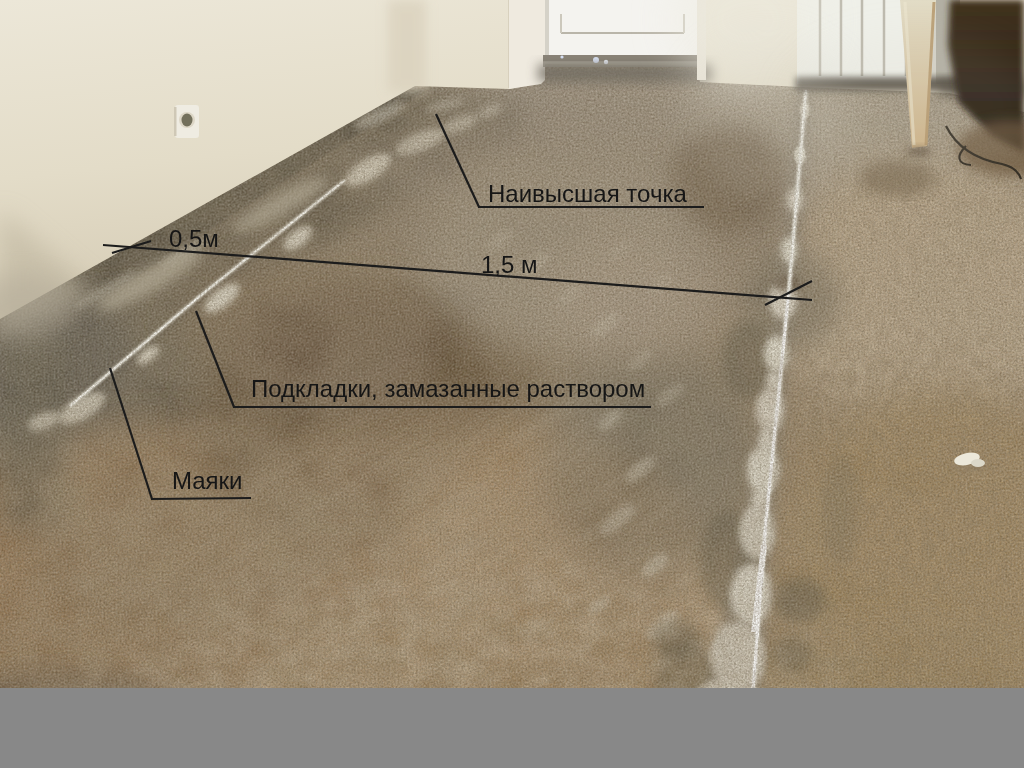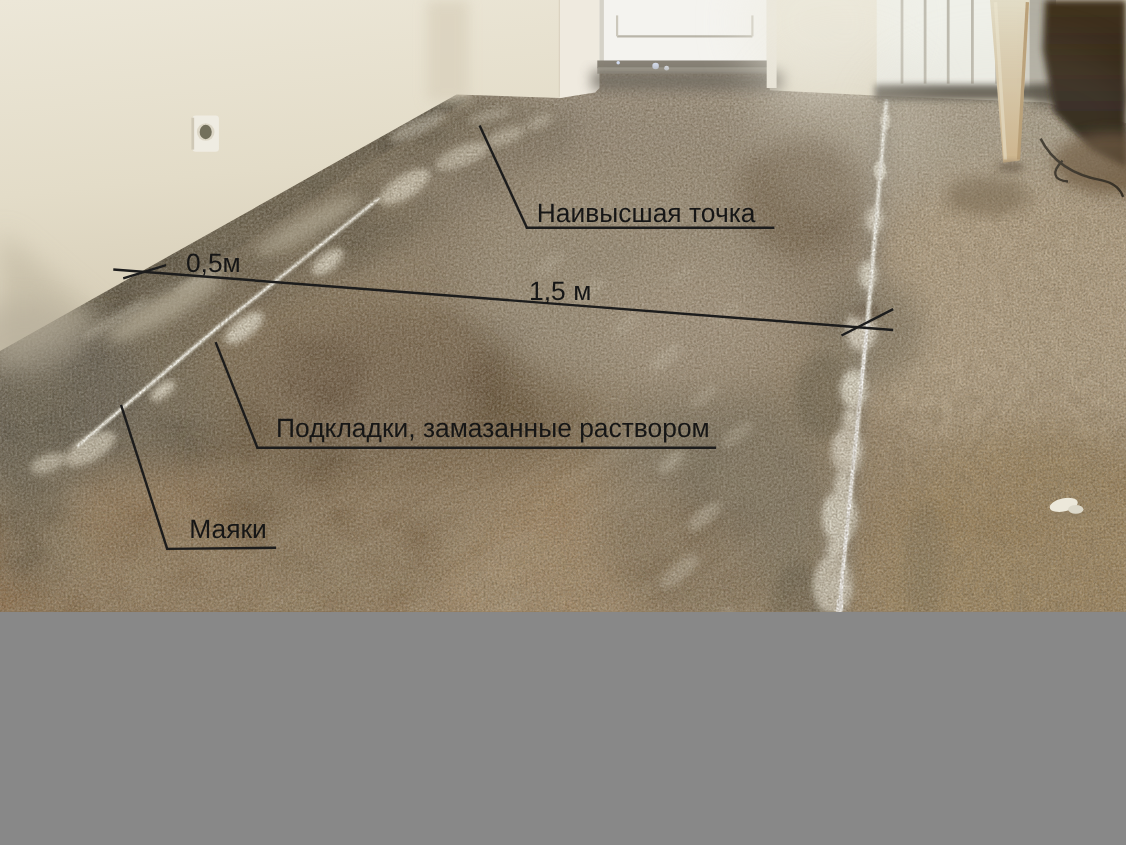--- a/index.html
+++ b/index.html
@@ -1,16 +1,16 @@
 <!DOCTYPE html>
 <html><head>
 <meta charset="utf-8">
 <style>
 html,body{margin:0;padding:0;background:#888}
-#stage{width:1024px;height:556px;overflow:hidden;position:relative;font-family:"Liberation Sans",sans-serif}
+#stage{width:1024px;height:688px;overflow:hidden;position:relative;font-family:"Liberation Sans",sans-serif}
 svg{display:block}
 </style>
 </head>
 <body>
 <div id="stage">
 <svg width="1024" height="768" viewBox="0 0 1024 768" font-family="Liberation Sans, sans-serif">
 <defs>
 <linearGradient id="gFloor" x1="0" y1="0" x2="0" y2="1">
  <stop offset="0" stop-color="#978d7f"></stop>
  <stop offset="0.25" stop-color="#90816c"></stop>

